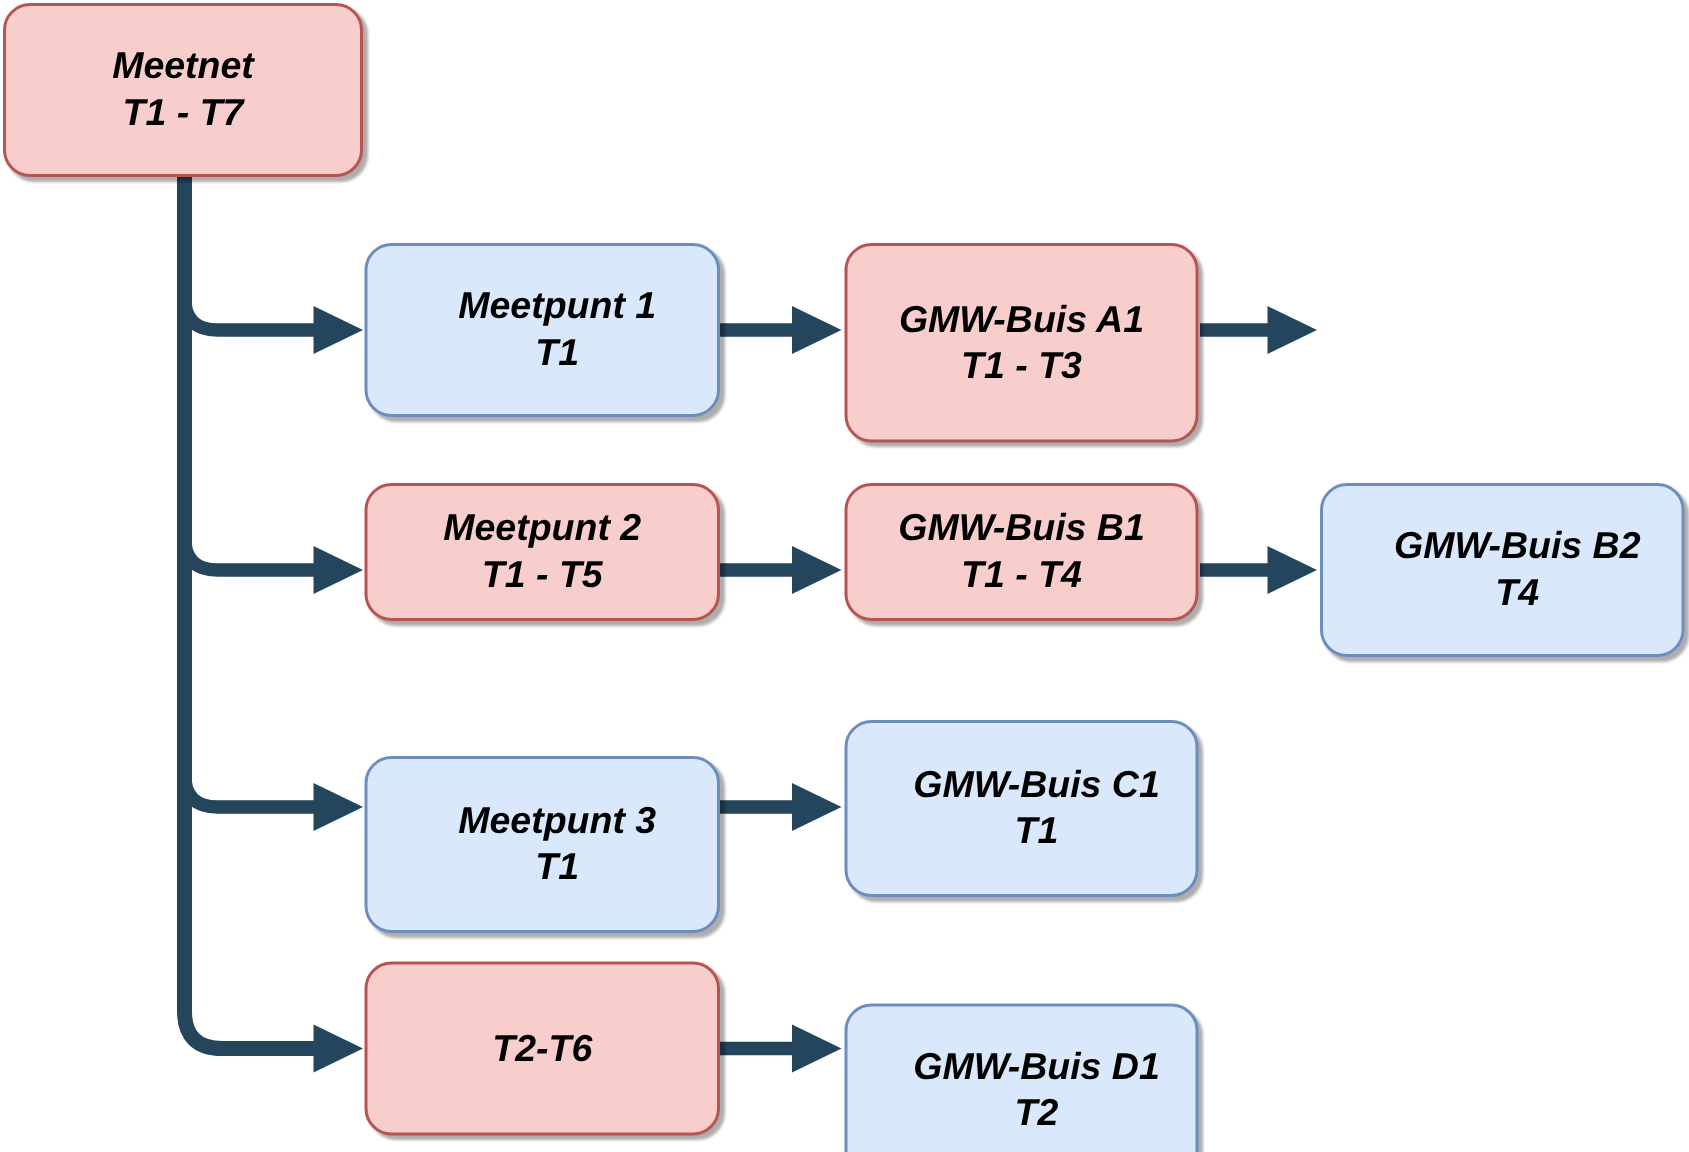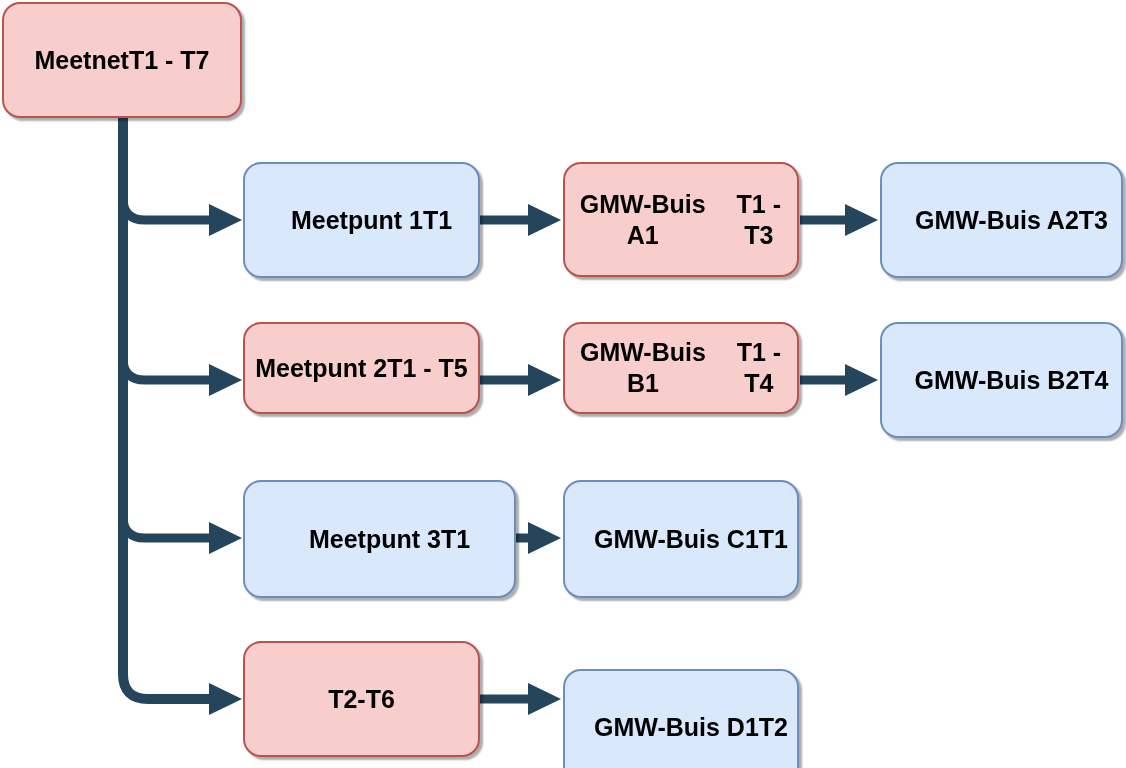--- a/index.html
+++ b/index.html
@@ -2,26 +2,26 @@
 <html><head>
 <meta charset="utf-8">
 <style>
   html,body{margin:0;padding:0;background:#ffffff;}
   .canvas{
     position:relative;width:1126px;height:768px;overflow:hidden;
     font-family:"Liberation Sans",sans-serif;background:#ffffff;
   }
   .connector-layer{position:absolute;left:0;top:0;width:1126px;height:768px;}
   .node{
-    position:absolute;display:flex;flex-direction:row;
+    position:absolute;display:flex;flex-direction:column;
     align-items:center;justify-content:center;
     border-radius:18px;border:2.5px solid;
     box-shadow:3px 3px 2px rgba(0,0,0,0.32);
     font-weight:bold;font-size:25px;line-height:31px;
-    color:#000000;text-align:center;box-sizing:border-box;
+    color:#000000;text-align:center;box-sizing:border-box;font-style:italic;
   }
   .pink{background:#f8cecc;border-color:#b85450;}
   .blue{background:#dae8fc;border-color:#6c8ebf;padding-left:20px;}
   .edge{stroke:#24455c;stroke-width:9;fill:none;}
   .trunk{stroke-width:10;}
   .head{fill:#24455c;stroke:none;}
 </style>
 </head>
 <body>
 
@@ -58,43 +58,39 @@
 
   <div class="node pink" style="left:2px;top:2px;width:240px;height:116px">
     <div>Meetnet</div>
     <div>T1 - T7</div>
   </div>
 
   <div class="node blue" style="left:243px;top:162px;width:237px;height:116px">
     <div>Meetpunt 1</div>
     <div>T1</div>
   </div>
-  <div class="node pink" style="left:563px;top:162px;width:236px;height:115px">
+  <div class="node pink" style="left:563px;top:162px;width:236px;height:133px">
     <div>GMW-Buis A1</div>
     <div>T1 - T3</div>
-  </div>
-  <div class="node blue" style="left:880px;top:162px;width:243px;height:116px">
-    <div>GMW-Buis A2</div>
-    <div>T3</div>
   </div>
 
   <div class="node pink" style="left:243px;top:322px;width:237px;height:92px">
     <div>Meetpunt 2</div>
     <div>T1 - T5</div>
   </div>
   <div class="node pink" style="left:563px;top:322px;width:236px;height:92px">
     <div>GMW-Buis B1</div>
     <div>T1 - T4</div>
   </div>
   <div class="node blue" style="left:880px;top:322px;width:243px;height:116px">
     <div>GMW-Buis B2</div>
     <div>T4</div>
   </div>
 
-  <div class="node blue" style="left:243px;top:480px;width:273px;height:118px">
+  <div class="node blue" style="left:243px;top:504px;width:237px;height:118px">
     <div>Meetpunt 3</div>
     <div>T1</div>
   </div>
   <div class="node blue" style="left:563px;top:480px;width:236px;height:118px">
     <div>GMW-Buis C1</div>
     <div>T1</div>
   </div>
 
   <div class="node pink" style="left:243px;top:641px;width:237px;height:116px">
     <div>T2-T6</div>

